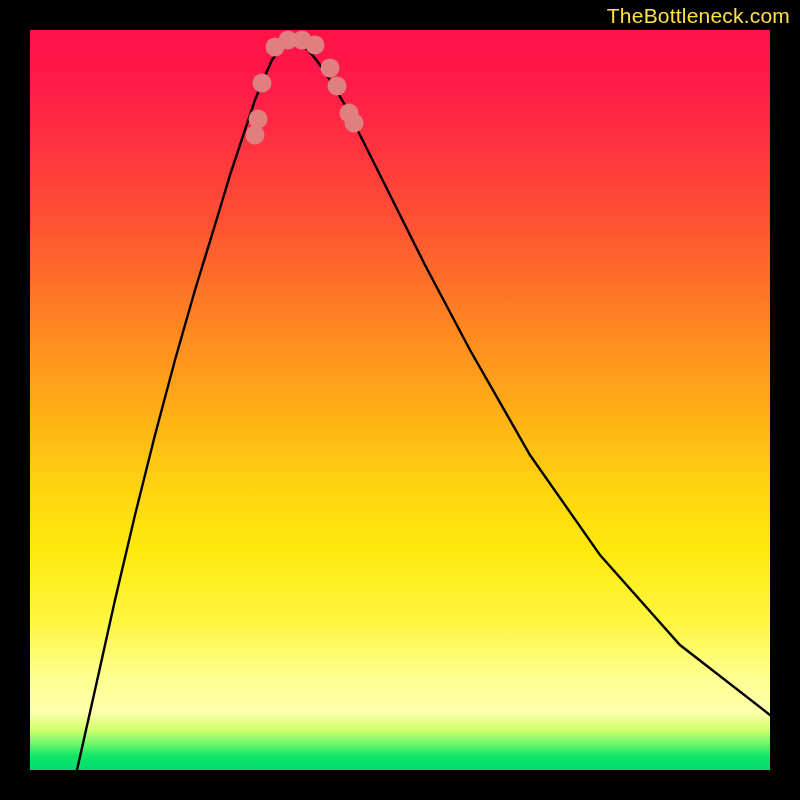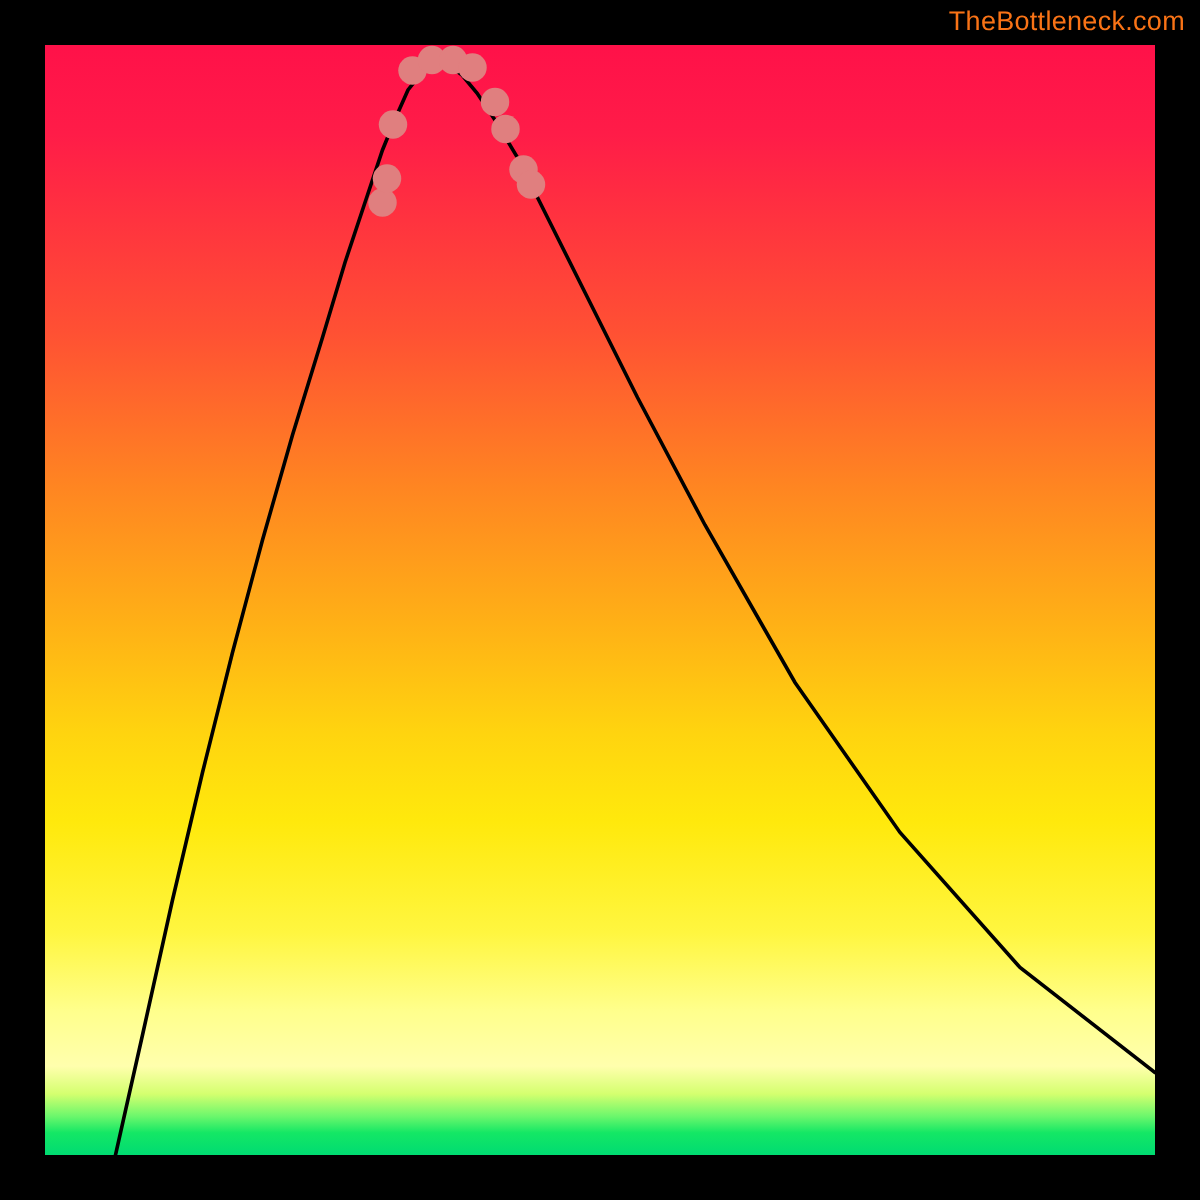--- a/index.html
+++ b/index.html
@@ -53,22 +53,22 @@
     position: absolute;
     left: 0;
     top: 0;
     width: 100%;
     height: 100%;
   }
   .watermark {
     position: absolute;
     top: 4px;
     right: 10px;
-    color: #f97316;
-    font-size: 18px;
+    color: #fde047;
+    font-size: 21px;
     font-weight: 500;
     letter-spacing: 0.2px;
   }
 </style>
 </head>
 <body>
 
 <div class="frame">
 
   <div class="plot-area">

